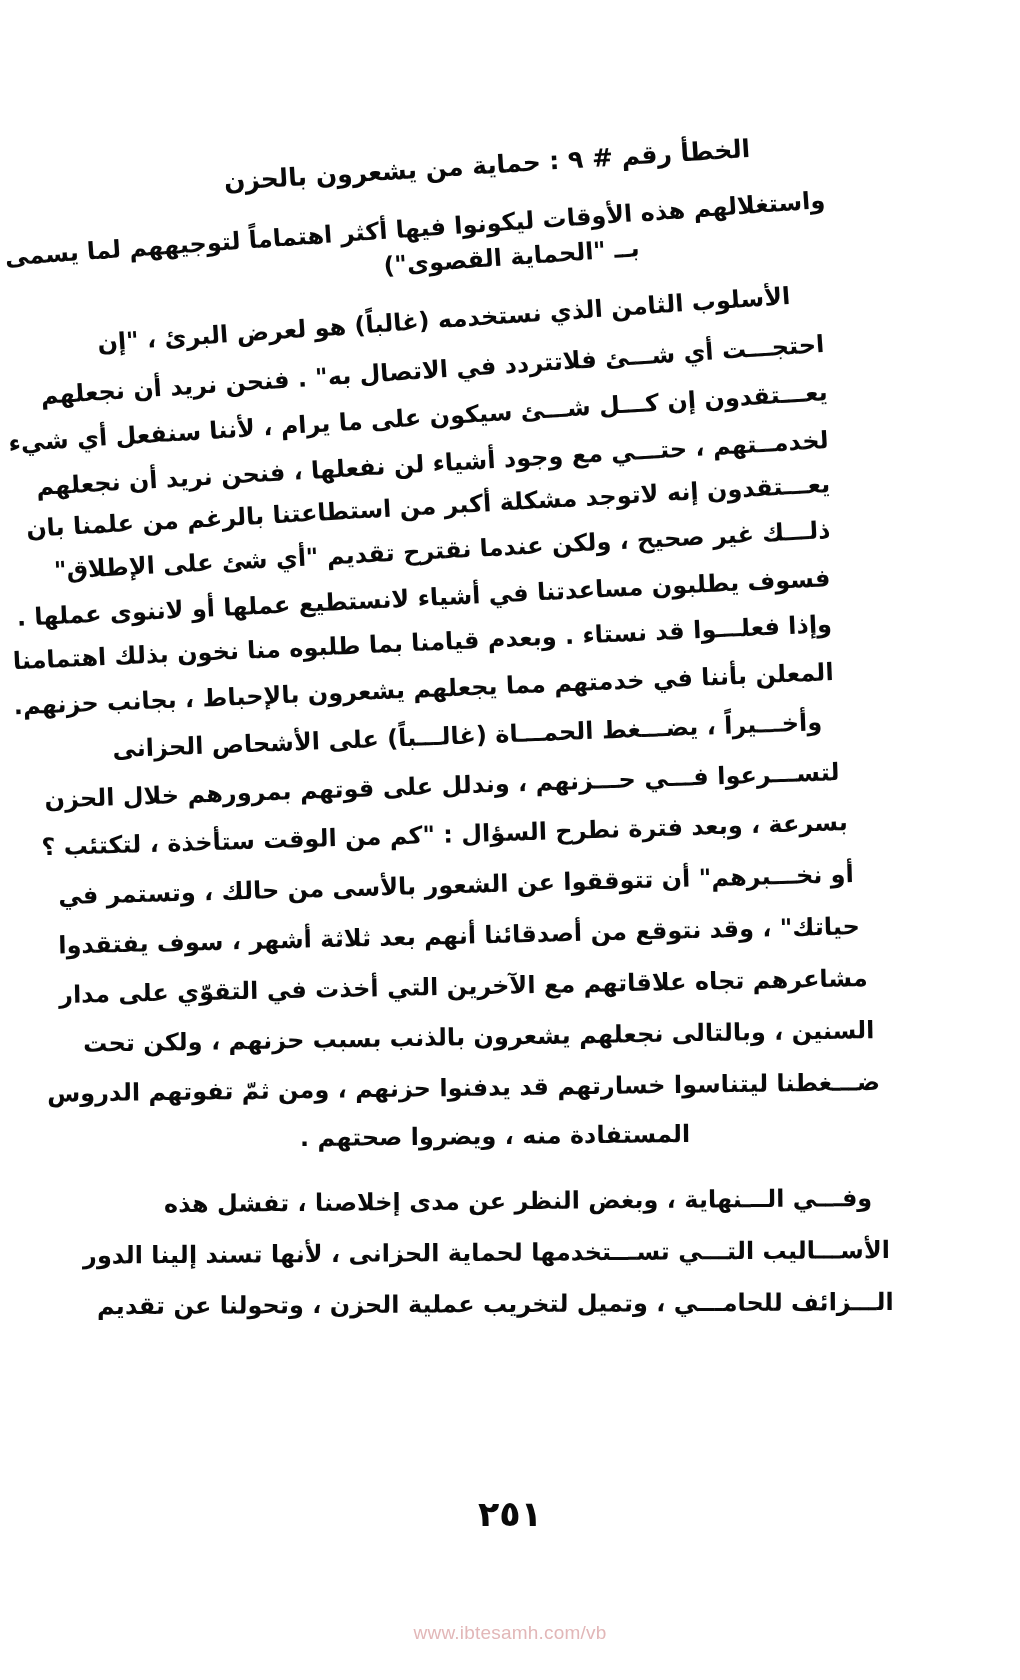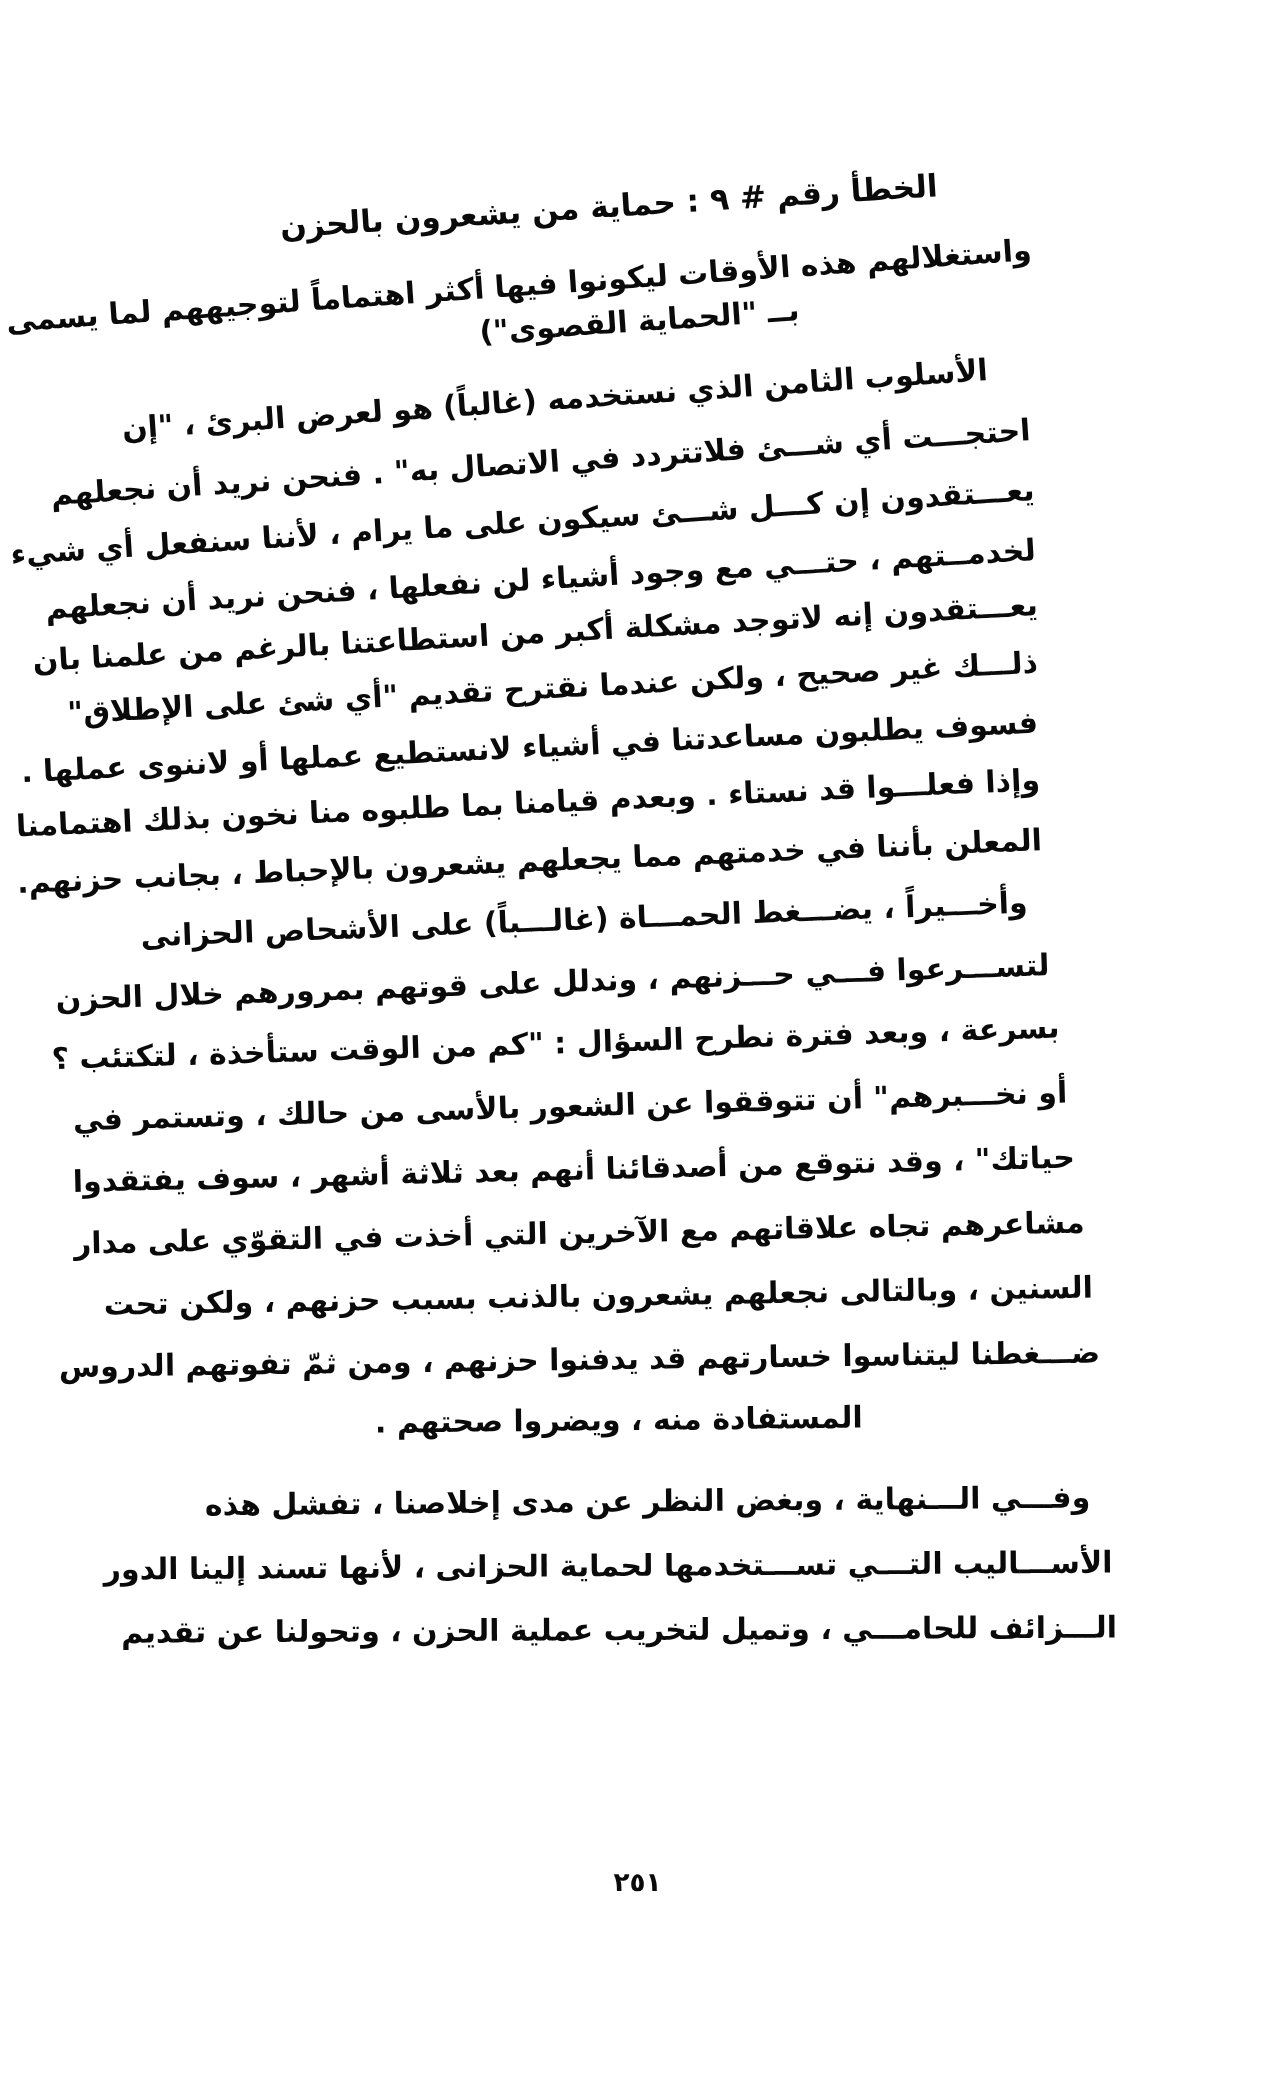--- a/index.html
+++ b/index.html
@@ -43,21 +43,21 @@
 
   
   .folio {
     position: absolute;
     left: 0;
     right: 0;
     top: 1494px;
     text-align: center;
     font-family: "DejaVu Sans", sans-serif;
     font-weight: 700;
-    font-size: 21px;
+    font-size: 35px;
     color: #0a0a0a;
     letter-spacing: 1px;
   }
 
   
   .watermark {
     position: absolute;
     left: 0;
     right: 0;
     top: 1622px;
@@ -122,14 +122,15 @@
     <div class="line sz-b" style="top:1186px; right:148px; transform:rotate(-0.5deg);">وفـــي الـــنهاية ، وبغض النظر عن مدى إخلاصنا ، تفشل هذه</div>
 
     <div class="line sz-b" style="top:1238px; right:130px; transform:rotate(-0.4deg);">الأســـاليب التـــي تســـتخدمها لحماية الحزانى ، لأنها تسند إلينا الدور</div>
 
     <div class="line sz-b" style="top:1290px; right:126px; transform:rotate(-0.3deg);">الـــزائف للحامـــي ، وتميل لتخريب عملية الحزن ، وتحولنا عن تقديم</div>
 
   </div>
 
   <div class="folio">٢٥١</div>
 
+  <div class="watermark">www.ibtesamh.com/vb</div>
 
 </div>
 
 </body></html>

